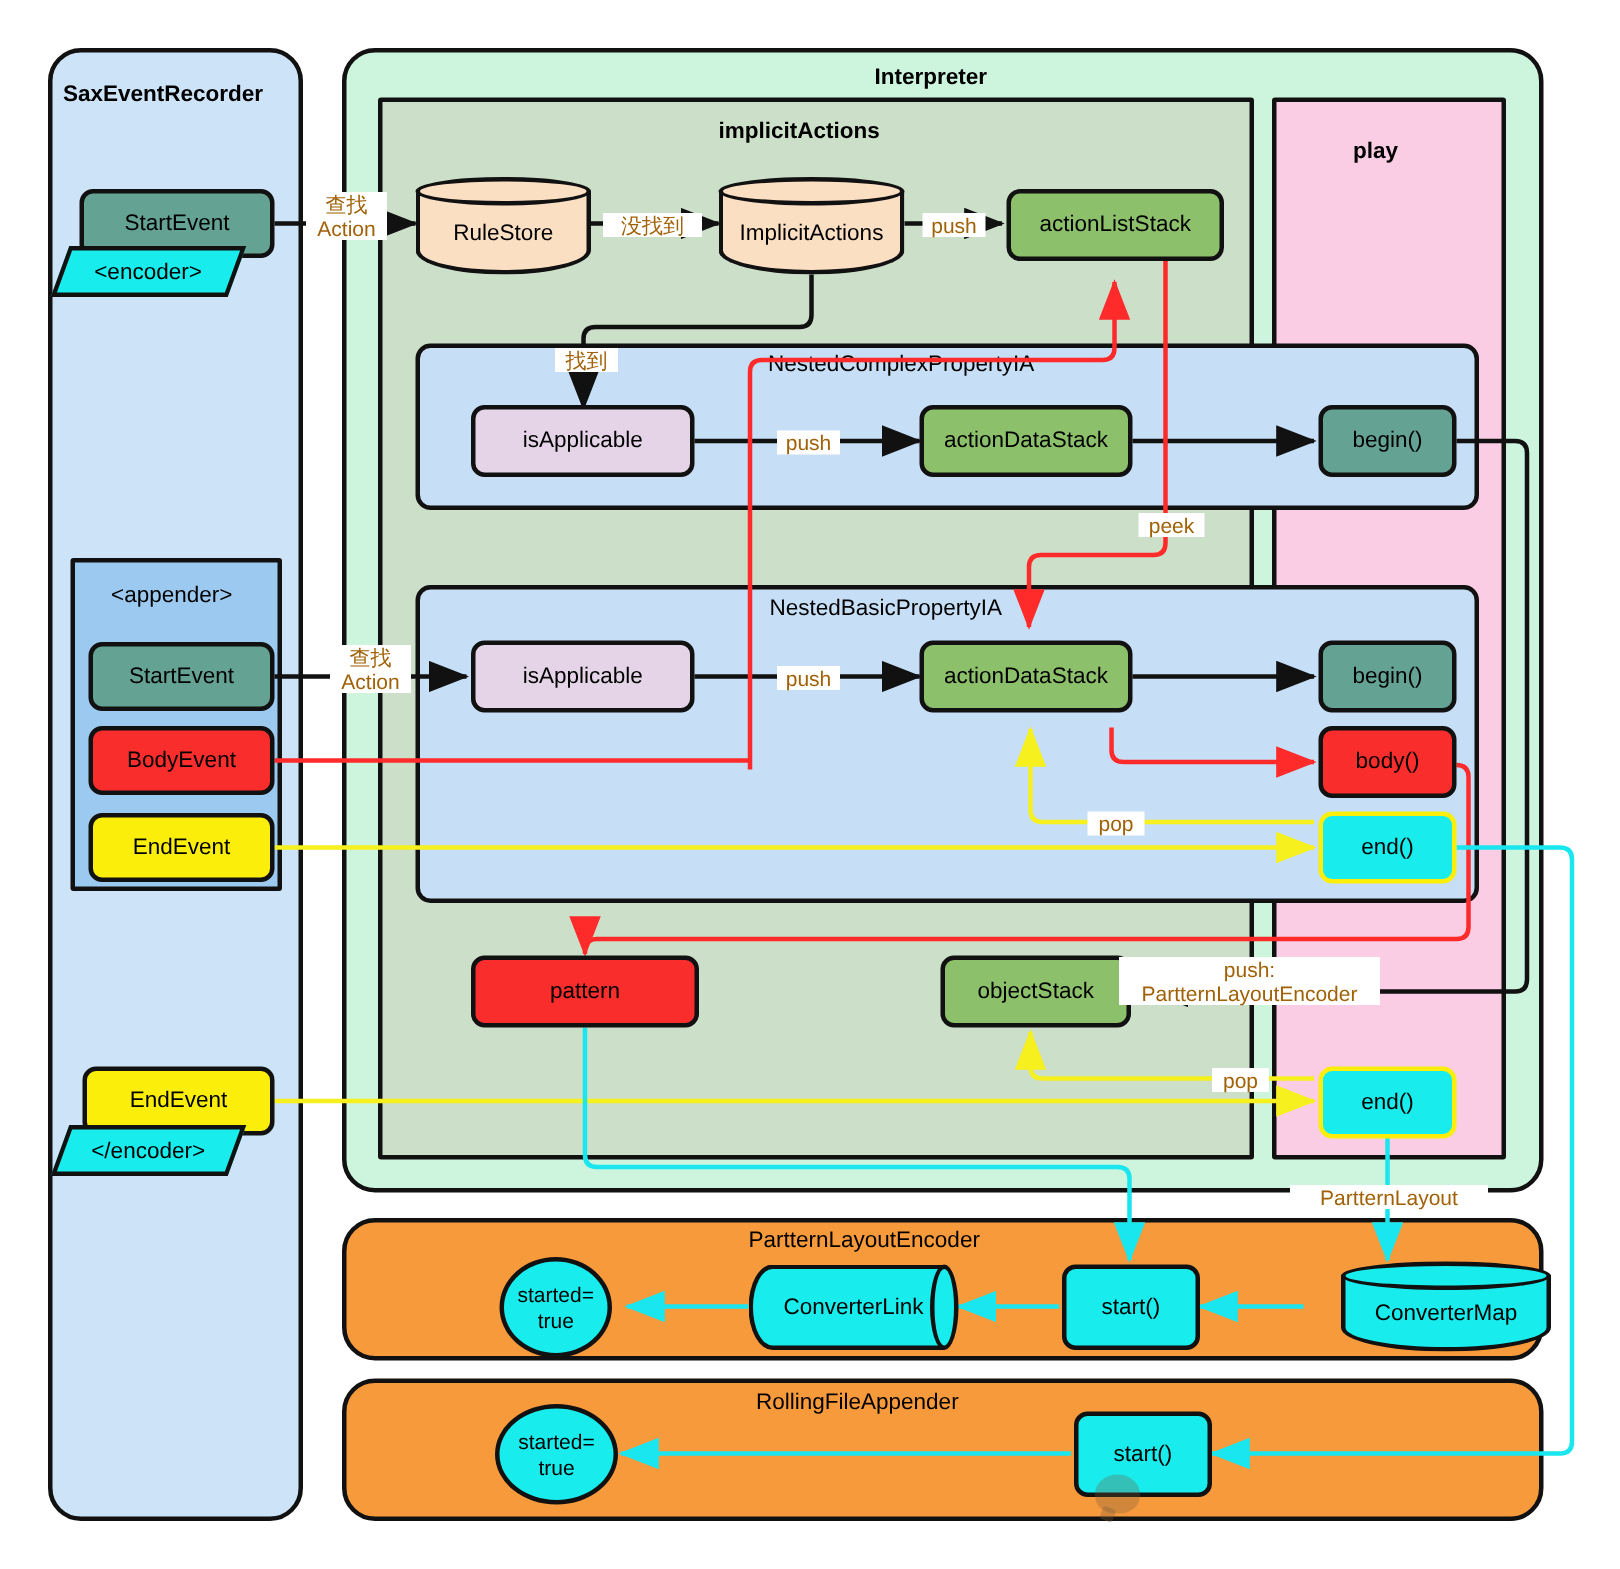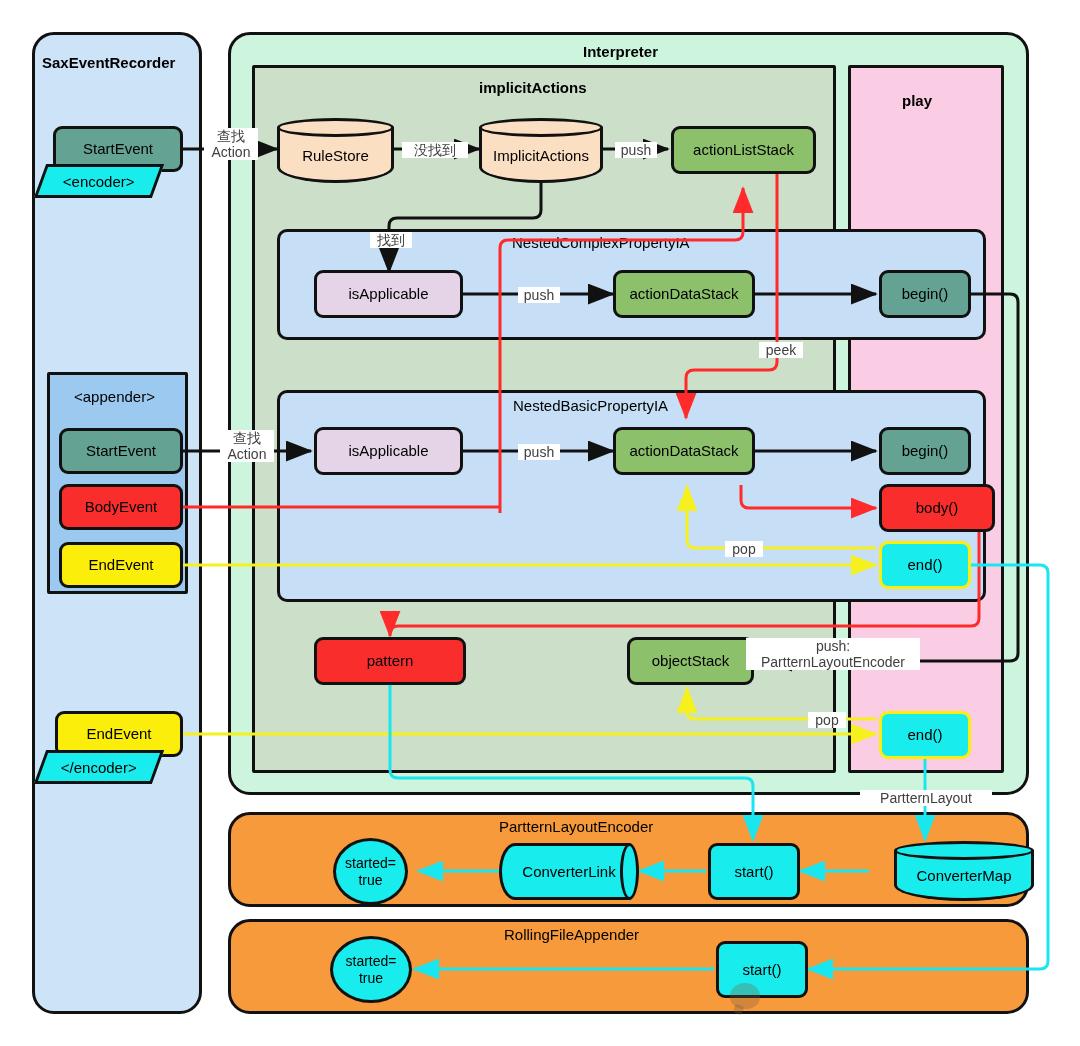--- a/index.html
+++ b/index.html
@@ -12,21 +12,21 @@
   .rounded-sm{border-radius:10px;}
   .sq{border-radius:2px;}
 
   .title{position:absolute;font-weight:bold;font-size:15px;color:#000;white-space:nowrap;}
   .title-plain{position:absolute;font-weight:normal;font-size:15px;color:#000000;white-space:nowrap;}
 
   .node{position:absolute;box-sizing:border-box;border:3px solid #111;border-radius:9px;
         display:flex;align-items:center;justify-content:center;text-align:center;
         font-size:15px;color:#000;line-height:1.15;}
 
-  .lbl{position:absolute;background:#fff;font-size:14px;color:#404040;line-height:1.15;
+  .lbl{position:absolute;background:#fff;font-size:14px;color:#a16207;line-height:1.15;
        text-align:center;white-space:pre;padding:0 1px;}
 
   
   .cyl{position:absolute;box-sizing:border-box;}
   .cyl .body{position:absolute;left:0;right:0;top:9px;bottom:0;border:3px solid #111;border-top:none;
              border-radius:0 0 50% 50%/0 0 16px 16px;box-sizing:border-box;}
   .cyl .top{position:absolute;left:0;right:0;top:0;height:19px;border:3px solid #111;border-radius:50%;box-sizing:border-box;}
   .cyl .txt{position:absolute;left:0;right:0;top:9px;bottom:0;display:flex;align-items:center;justify-content:center;
             font-size:15px;color:#000;}
 
@@ -183,21 +183,21 @@
 
   <div class="node" style="left:671px;top:126px;width:145px;height:48px;background:#8cc06a;">actionListStack</div>
 
   <div class="node" style="left:314px;top:270px;width:149px;height:48px;background:#e5d4e8;">isApplicable</div>
   <div class="node" style="left:613px;top:270px;width:142px;height:48px;background:#8cc06a;">actionDataStack</div>
   <div class="node" style="left:879px;top:270px;width:92px;height:48px;background:#64a393;">begin()</div>
 
   <div class="node" style="left:314px;top:427px;width:149px;height:48px;background:#e5d4e8;">isApplicable</div>
   <div class="node" style="left:613px;top:427px;width:142px;height:48px;background:#8cc06a;">actionDataStack</div>
   <div class="node" style="left:879px;top:427px;width:92px;height:48px;background:#64a393;">begin()</div>
-  <div class="node" style="left:879px;top:484px;width:116px;height:48px;background:#fa2d2d;">body()</div>
+  <div class="node" style="left:879px;top:484px;width:92px;height:48px;background:#fa2d2d;">body()</div>
   <div class="node" style="left:879px;top:541px;width:92px;height:48px;background:#19ecec;border-color:#fbee0a;">end()</div>
 
   <div class="node" style="left:627px;top:637px;width:127px;height:48px;background:#8cc06a;">objectStack</div>
   <div class="node" style="left:314px;top:637px;width:152px;height:48px;background:#fa2d2d;">pattern</div>
   <div class="node" style="left:879px;top:711px;width:92px;height:48px;background:#19ecec;border-color:#fbee0a;">end()</div>
 
   <div class="ellipse" style="left:333px;top:838px;width:75px;height:67px;background:#19ecec;white-space:pre;">started=
 true</div>
   <div class="hcyl" style="left:499px;top:843px;width:140px;height:57px;">
     <div class="body" style="background:#19ecec;"></div>

